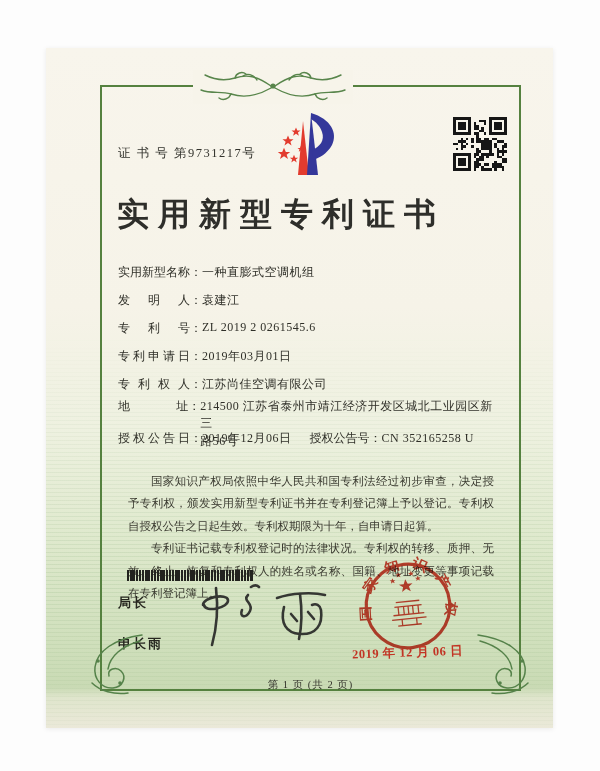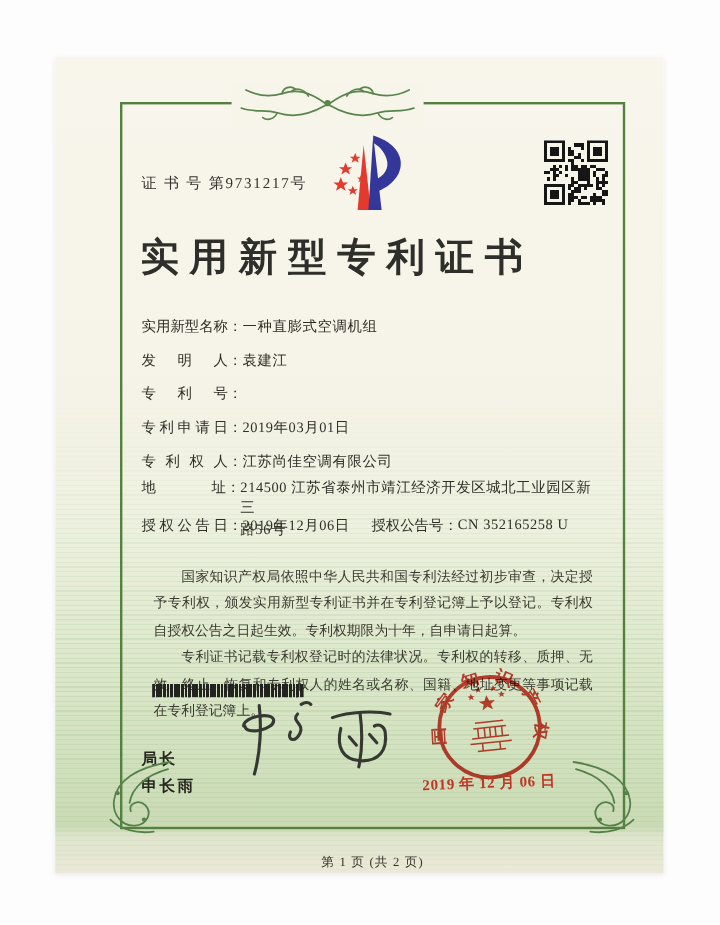--- a/index.html
+++ b/index.html
@@ -36,45 +36,45 @@
 
   .frow{position:absolute;left:72px;display:flex;font-size:12px;color:#2f2f28;white-space:nowrap;}
   .flabel{display:inline-block;width:72px;text-align:justify;text-align-last:justify;}
   .fcolon{width:12px;}
   .fvalue{letter-spacing:0.5px;}
   .fvalue .l2{line-height:1.5;}
   .fr0{top:216px}.fr1{top:244px}.fr2{top:272px}.fr3{top:300px}.fr4{top:328px}
   .fr5{top:350px;white-space:normal;width:380px;}
   .fr6{top:382px}
   .fgroup{display:flex;}
-  .fgroup + .fgroup{margin-left:18px;}
+  .fgroup + .fgroup{margin-left:18px;align-items:center;}
   .fgroup .flabel2{display:inline-block;width:60px;text-align:justify;text-align-last:justify;}
 
   .paras{position:absolute;left:82px;top:422px;width:366px;font-size:11.5px;line-height:1.95;
     color:#3a3a30;text-align:justify;}
   .paras p{margin:0;text-indent:2em;}
 
   .barcode{position:absolute;left:81px;top:522px;width:126px;height:11px;
     background-image:
       repeating-linear-gradient(90deg,#23231f 0 2px,transparent 2px 3px),
       repeating-linear-gradient(90deg,#23231f 0 1px,transparent 1px 5px),
       repeating-linear-gradient(90deg,transparent 0 3px,#23231f 3px 4px,transparent 4px 9px);}
 
-  .director{position:absolute;left:72px;top:576px;font:600 13px "Liberation Sans","DejaVu Sans",sans-serif;
+  .director{position:absolute;left:72px;top:546px;font:600 13px "Liberation Sans","DejaVu Sans",sans-serif;
     color:#26261f;letter-spacing:2px;}
-  .director .name{margin-top:4px;text-align:right;}
+  .director .name{margin-top:23px;text-align:right;}
   .signature{position:absolute;left:145px;top:535px;width:150px;height:70px;z-index:4;}
 
   .seal{position:absolute;left:312px;top:508px;width:100px;height:100px;transform:rotate(-6deg);
     opacity:0.93;mix-blend-mode:multiply;z-index:5;}
   .seal-date{position:absolute;left:306px;top:596px;width:140px;color:#c23424;font-size:12.5px;
     font-weight:700;letter-spacing:0.5px;transform:rotate(-2deg);z-index:6;}
 
   .pageinfo{position:absolute;left:54px;top:630px;width:421px;text-align:center;
-    font-size:10.5px;color:#33332b;letter-spacing:1px;margin-top:34px;}
+    font-size:10.5px;color:#33332b;letter-spacing:1px;}
   .backnote{position:absolute;left:54px;top:657px;width:421px;text-align:center;
     font-size:11px;color:#3e3e30;letter-spacing:3px;}
 </style>
 </head>
 <body>
 
 <div class="stage">
 
   <div class="page">
     <div class="texture"></div>
@@ -276,20 +276,21 @@
         <span class="fvalue">一种直膨式空调机组</span>
     </div>
     <div class="frow fr1">
       <span class="flabel">发明人</span>
         <span class="fcolon">：</span>
         <span class="fvalue">袁建江</span>
     </div>
     <div class="frow fr2">
       <span class="flabel">专利号</span>
         <span class="fcolon">：</span>
+        <span class="fvalue">ZL 2019 2 0261545.6</span>
     </div>
     <div class="frow fr3">
       <span class="flabel">专利申请日</span>
         <span class="fcolon">：</span>
         <span class="fvalue">2019年03月01日</span>
     </div>
     <div class="frow fr4">
       <span class="flabel">专利权人</span>
         <span class="fcolon">：</span>
         <span class="fvalue">江苏尚佳空调有限公司</span>

